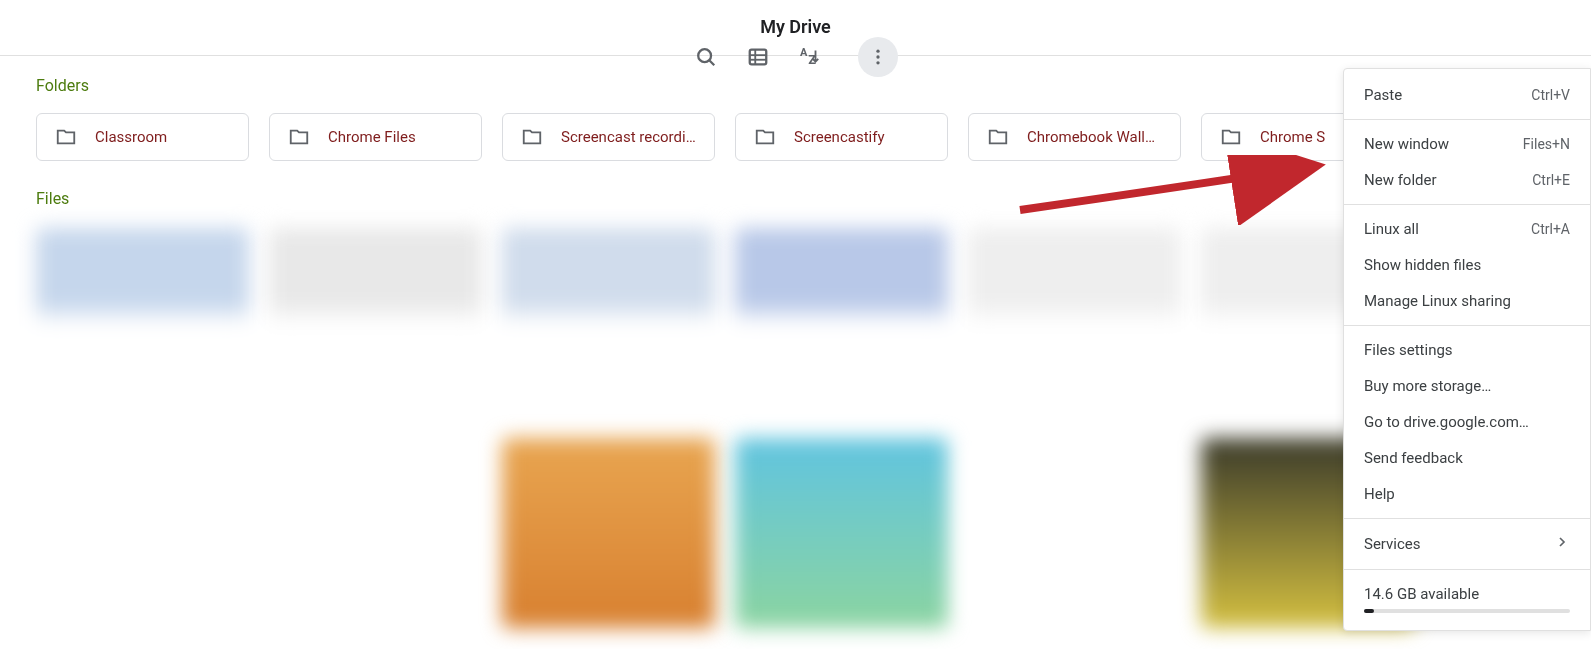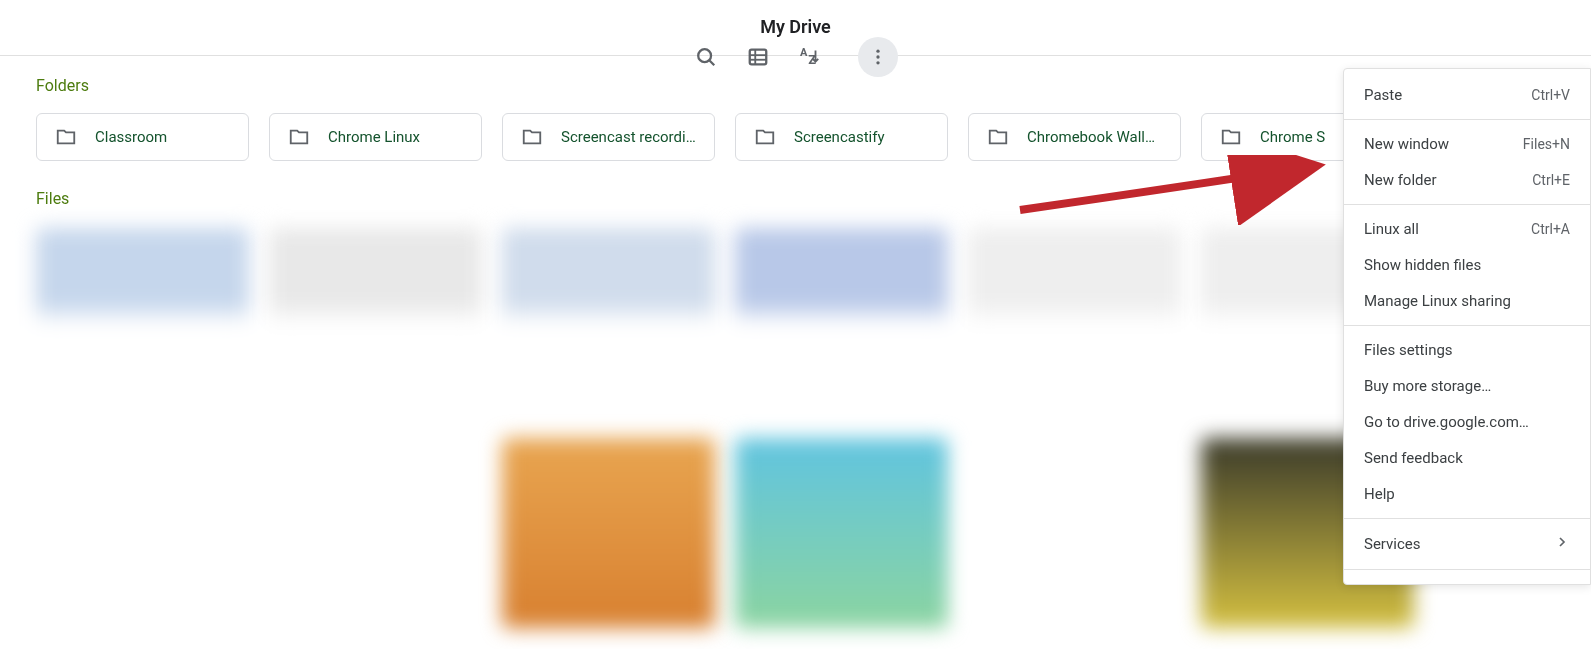--- a/index.html
+++ b/index.html
@@ -71,21 +71,21 @@
       display: flex;
       align-items: center;
       padding: 0 18px;
       gap: 18px;
       cursor: pointer;
       overflow: hidden;
       white-space: nowrap;
     }
     .folder-card span {
       font-size: 15px;
-      color: #14532d;
+      color: #7f1d1d;
       overflow: hidden;
       text-overflow: ellipsis;
     }
     .folder-icon {
       flex-shrink: 0;
       color: #5f6368;
     }
     .files-grid {
       display: flex;
       gap: 20px;
@@ -218,21 +218,21 @@
     <div class="folder-card">
       <svg class="folder-icon" width="22" height="22" viewBox="0 0 24 24" fill="none" stroke="currentColor" stroke-width="2">
           <path d="M3 7 L3 19 L21 19 L21 7 L12 7 L10 5 L3 5 Z"></path>
         </svg>
       <span>Classroom</span>
     </div>
     <div class="folder-card">
       <svg class="folder-icon" width="22" height="22" viewBox="0 0 24 24" fill="none" stroke="currentColor" stroke-width="2">
           <path d="M3 7 L3 19 L21 19 L21 7 L12 7 L10 5 L3 5 Z"></path>
         </svg>
-      <span>Chrome Linux</span>
+      <span>Chrome Files</span>
     </div>
     <div class="folder-card">
       <svg class="folder-icon" width="22" height="22" viewBox="0 0 24 24" fill="none" stroke="currentColor" stroke-width="2">
           <path d="M3 7 L3 19 L21 19 L21 7 L12 7 L10 5 L3 5 Z"></path>
         </svg>
       <span>Screencast recordin…</span>
     </div>
     <div class="folder-card">
       <svg class="folder-icon" width="22" height="22" viewBox="0 0 24 24" fill="none" stroke="currentColor" stroke-width="2">
           <path d="M3 7 L3 19 L21 19 L21 7 L12 7 L10 5 L3 5 Z"></path>
@@ -314,20 +314,26 @@
   <div class="menu-divider"></div>
   <div class="menu-item">
     <span>Services</span>
     <span class="chevron">
       <svg width="16" height="16" viewBox="0 0 24 24" fill="none" stroke="currentColor" stroke-width="2.5">
           <polyline points="9 6 15 12 9 18"></polyline>
         </svg>
     </span>
   </div>
   <div class="menu-divider"></div>
+  <div class="storage-item">
+    <div class="storage-text">14.6 GB available</div>
+    <div class="storage-bar">
+      <div class="storage-fill"></div>
+    </div>
+  </div>
 </div>
 
 <svg class="arrow-annotation" width="320" height="70" viewBox="0 0 320 70">
   <defs>
     <marker id="arrowhead" markerWidth="12" markerHeight="12" refX="10" refY="6" orient="auto">
       <polygon points="0 0, 12 6, 0 12" fill="#c1272d"></polygon>
     </marker>
   </defs>
   <path d="M 10 55 Q 150 35 300 12" stroke="#c1272d" stroke-width="8" fill="none" marker-end="url(#arrowhead)"></path>
 </svg>

